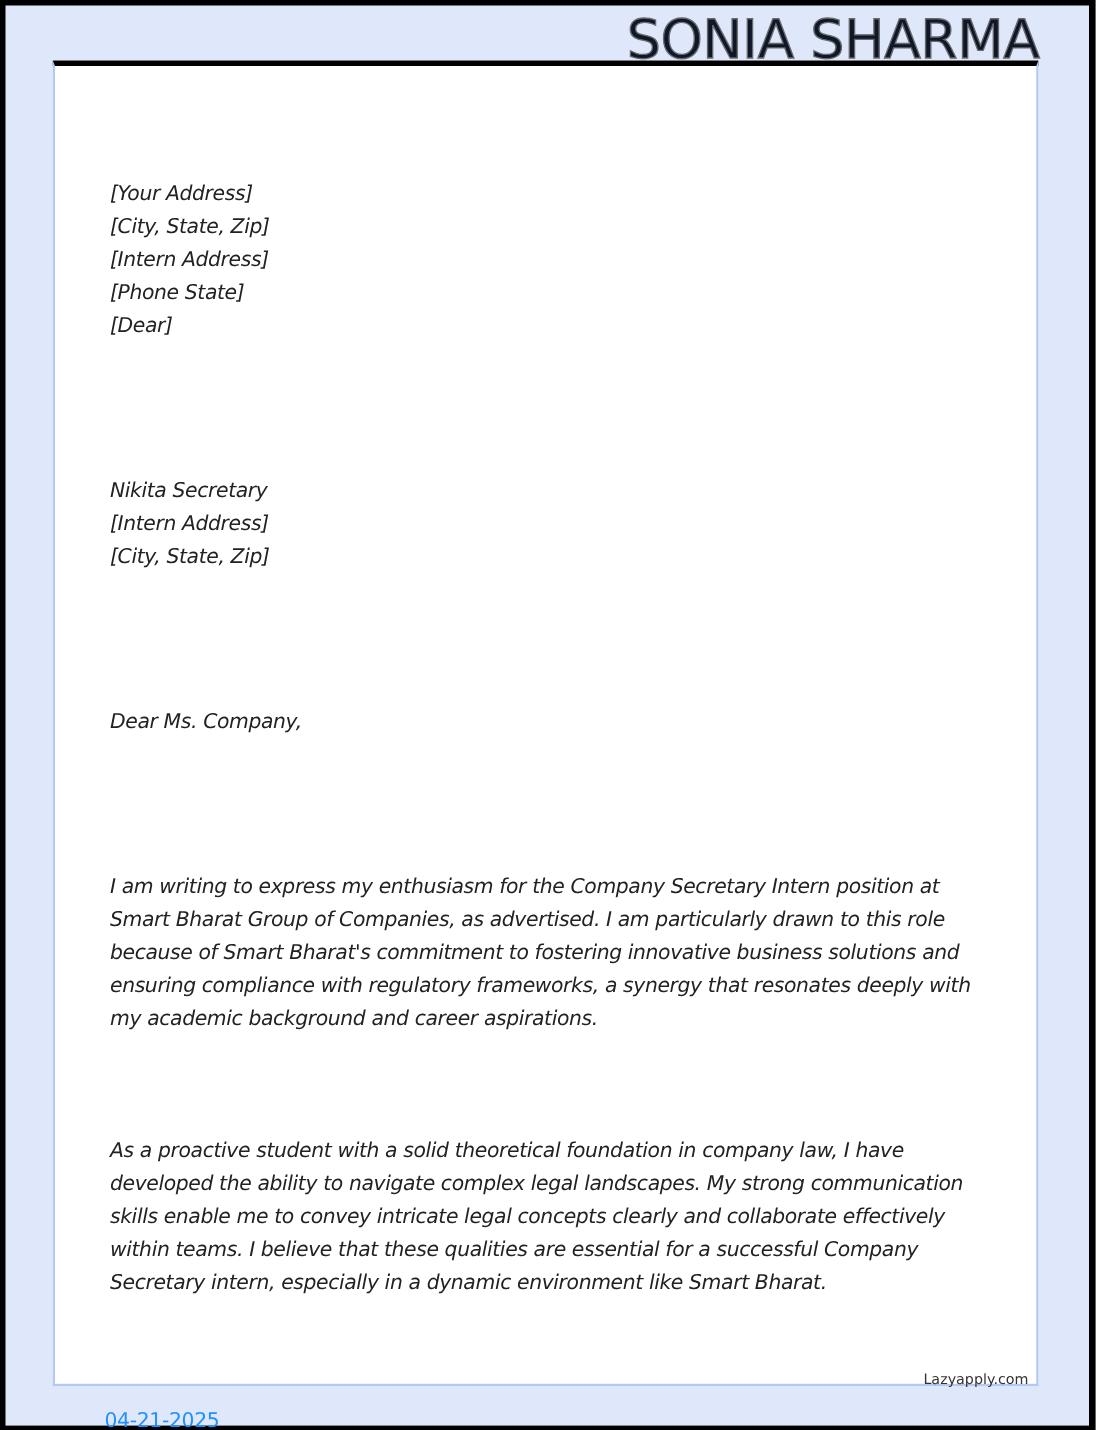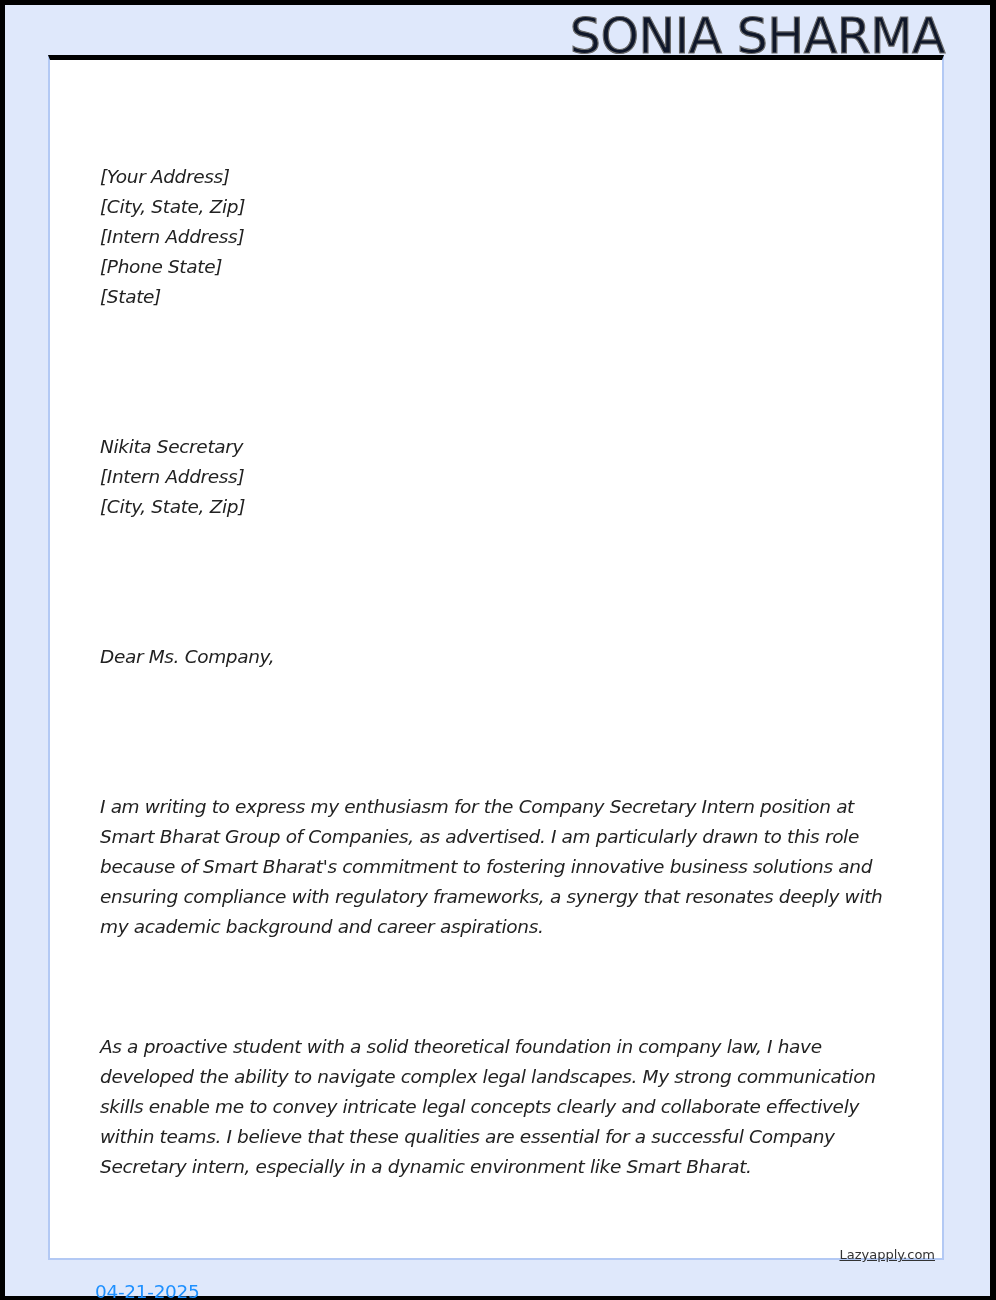--- a/index.html
+++ b/index.html
@@ -66,42 +66,41 @@
     .letter .line {
       display: block;
     }
     .watermark {
       position: absolute;
       right: 55px;
       top: 1241px;
       font-size: 13px;
       color: #333333;
       line-height: 18px;
-      text-decoration: underline;
     }
     .date-link {
       position: absolute;
       left: 95px;
       top: 1277px;
       font-size: 18.5px;
       line-height: 30px;
       color: #1e90ff;
       letter-spacing: -0.3px;
     }
   </style>
 </head>
 <body>
 
 <div class="frame">
   <div class="name-title">SONIA SHARMA</div>
 
   <div class="paper"></div>
 
   <div class="letter">
-    <p><span class="line">[Your Address]</span><span class="line">[City, State, Zip]</span><span class="line">[Intern Address]</span><span class="line">[Phone State]</span><span class="line">[State]</span></p>
+    <p><span class="line">[Your Address]</span><span class="line">[City, State, Zip]</span><span class="line">[Intern Address]</span><span class="line">[Phone State]</span><span class="line">[Dear]</span></p>
 
     <p><span class="line">Nikita Secretary</span><span class="line">[Intern Address]</span><span class="line">[City, State, Zip]</span></p>
 
     <p>Dear Ms. Company,</p>
 
     <p>I am writing to express my enthusiasm for the Company Secretary Intern position at Smart Bharat Group of Companies, as advertised. I am particularly drawn to this role because of Smart Bharat's commitment to fostering innovative business solutions and ensuring compliance with regulatory frameworks, a synergy that resonates deeply with my academic background and career aspirations.</p>
     <p>As a proactive student with a solid theoretical foundation in company law, I have developed the ability to navigate complex legal landscapes. My strong communication skills enable me to convey intricate legal concepts clearly and collaborate effectively within teams. I believe that these qualities are essential for a successful Company Secretary intern, especially in a dynamic environment like Smart Bharat.</p>
     
     
     

